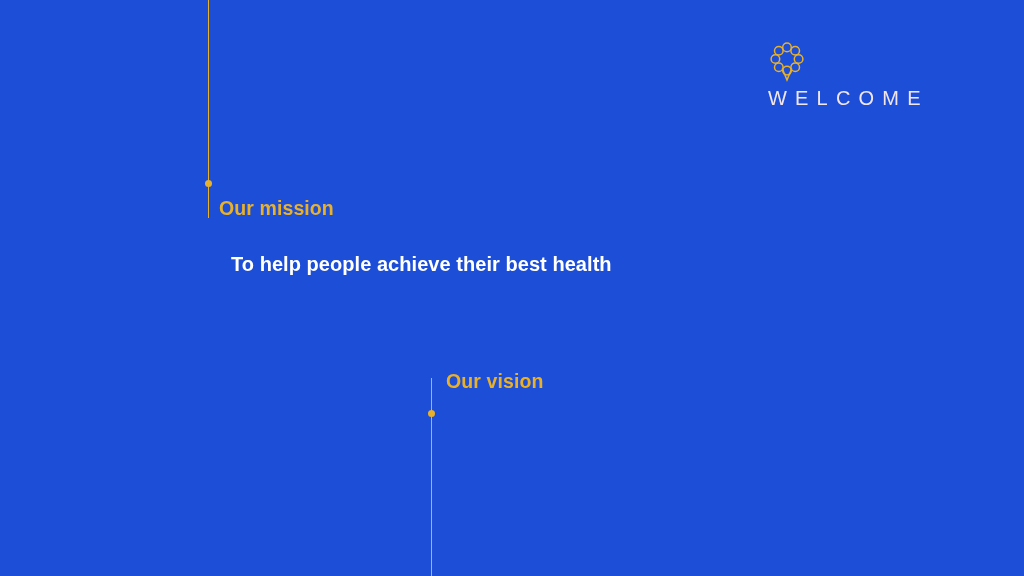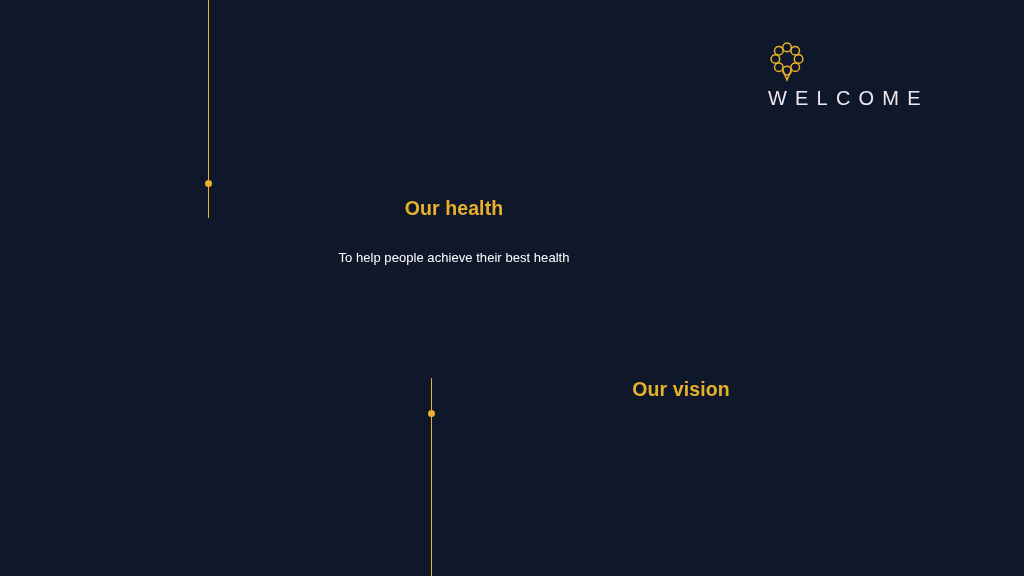--- a/index.html
+++ b/index.html
@@ -11,22 +11,21 @@
   body {
     font-family: "Liberation Sans", sans-serif;
     -webkit-font-smoothing: antialiased;
   }
 
   #slide {
     position: relative;
     width: 1024px;
     height: 576px;
     overflow: hidden;
-    background: #0f172a;
-    text-align: center;
+    background: #1d4ed8;
   }
 
   
   .brand {
     position: absolute;
     left: 762px;
     top: 42px;
     width: 190px;
     height: 80px;
   }
@@ -71,34 +70,34 @@
     height: 7px;
     border-radius: 50%;
     background: #e9b12a;
   }
   .node-mission { left: 204.8px; top: 180px; }
   .node-vision  { left: 427.8px; top: 410px; }
 
   
   .block { position: absolute; }
   .block-mission { left: 219px; top: 197px; width: 470px; }
-  .block-vision  { left: 446px; top: 378px; width: 470px; }
+  .block-vision  { left: 446px; top: 370px; width: 470px; }
 
   .block-heading {
     font-size: 19.5px;
     font-weight: bold;
     color: #e9b12a;
     letter-spacing: 0.1px;
     margin: 0;
     line-height: 1.2;
   }
   .block-body {
-    margin: 6px;
-    font-size: 13px;
-    font-weight: normal;
+    margin: 12px;
+    font-size: 20px;
+    font-weight: bold;
     color: #ffffff;
     line-height: 1.93;
     letter-spacing: 0.05px;
   }
   .block-mission .block-body { margin-top: 25px; }
   .block-vision  .block-body { margin-top: 21px; }
   .body-line { display: block; white-space: nowrap; }
 </style>
 </head>
 <body>
@@ -124,21 +123,21 @@
           <circle cx="5.4" cy="17" r="4.3"></circle>
           <circle cx="8.8" cy="8.8" r="4.3"></circle>
           <path d="M12.2 26.5 L17 38 L21.8 26.5"></path>
         </g>
       </svg>
     </span>
     <div class="brand-word">WELCOME</div>
   </div>
 
   <div class="block block-mission">
-    <h2 class="block-heading">Our health</h2>
+    <h2 class="block-heading">Our mission</h2>
     <p class="block-body">
       <span class="body-line">To help people achieve their best health</span>
     </p>
   </div>
 
   <div class="block block-vision">
     <h2 class="block-heading">Our vision</h2>
   </div>
 
 </div>

